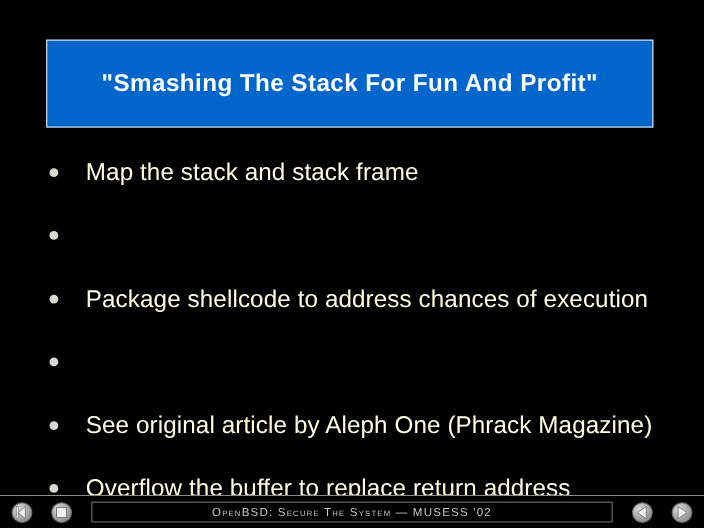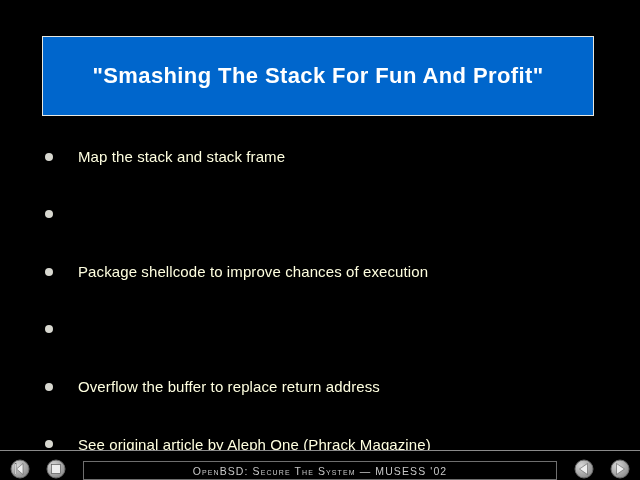--- a/index.html
+++ b/index.html
@@ -66,21 +66,21 @@
     width: 8px;
     height: 8px;
     border-radius: 50%;
     background: #d8d8d0;
     flex: 0 0 auto;
     margin-right: 25px;
     margin-left: 3px;
   }
   .bullet-text {
     color: #ffffe0;
-    font-size: 15px;
+    font-size: 22px;
     white-space: nowrap;
     letter-spacing: 0.1px;
     font-family: "Liberation Sans", sans-serif;
   }
 
   
   #footer-rule {
     position: absolute;
     left: 0;
     top: 450px;
@@ -89,21 +89,21 @@
     background: #8a8a8a;
   }
   #footer {
     position: absolute;
     left: 0;
     top: 451px;
     width: 640px;
     height: 29px;
     background: #000000;
     display: flex;
-    align-items: flex-end;
+    align-items: center;
   }
   .nav-btn {
     width: 22px;
     height: 22px;
     flex: 0 0 auto;
     position: relative;
   }
   .nav-btn svg { display: block; }
   #nav-left-group {
     display: flex;
@@ -152,35 +152,35 @@
       <span class="bullet-dot"></span>
       <span class="bullet-text">Map the stack and stack frame</span>
     </li>
 
     <li class="bullet-row">
       <span class="bullet-dot"></span>
     </li>
 
     <li class="bullet-row">
       <span class="bullet-dot"></span>
-      <span class="bullet-text">Package shellcode to improve chances of execution</span>
-    </li>
-
-    <li class="bullet-row">
-      <span class="bullet-dot"></span>
+      <span class="bullet-text">Package shellcode to address chances of execution</span>
+    </li>
+
+    <li class="bullet-row">
+      <span class="bullet-dot"></span>
+    </li>
+
+    <li class="bullet-row">
+      <span class="bullet-dot"></span>
+      <span class="bullet-text">See original article by Aleph One (Phrack Magazine)</span>
     </li>
 
     <li class="bullet-row">
       <span class="bullet-dot"></span>
       <span class="bullet-text">Overflow the buffer to replace return address</span>
-    </li>
-
-    <li class="bullet-row">
-      <span class="bullet-dot"></span>
-      <span class="bullet-text">See original article by Aleph One (Phrack Magazine)</span>
     </li>
 
   </ul>
 
   <div id="footer-rule"></div>
 
   <div id="footer">
 
     <div id="nav-left-group">
 

